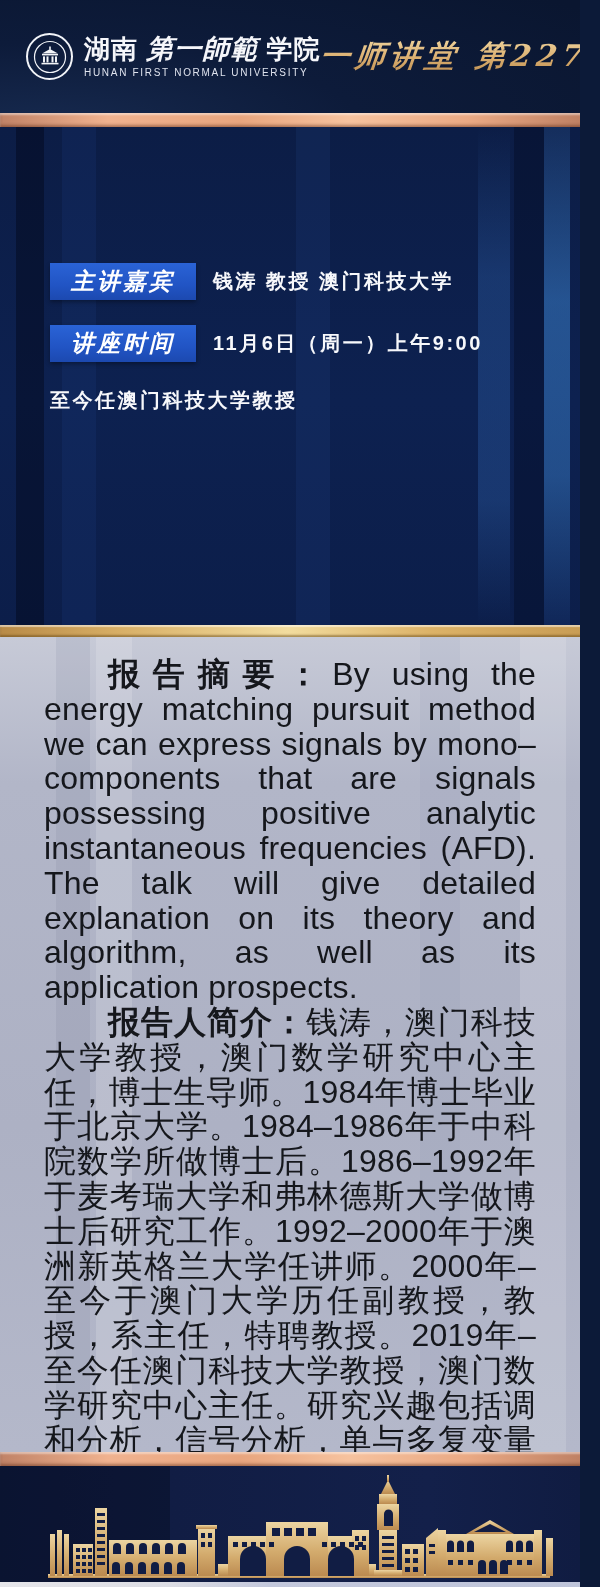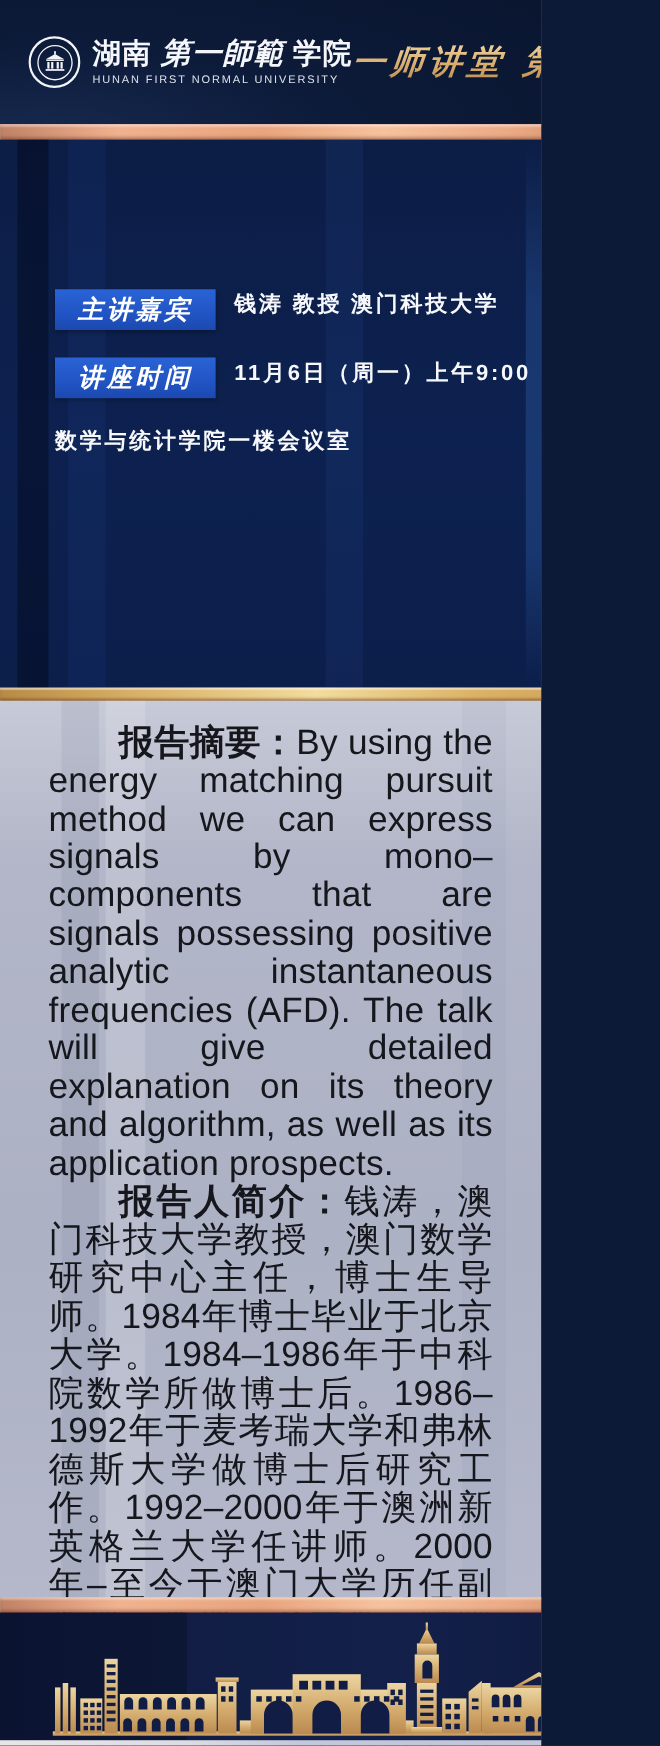--- a/index.html
+++ b/index.html
@@ -1,19 +1,19 @@
 <!DOCTYPE html>
 <html><head>
 <meta charset="utf-8">
 <style>
   html,body{margin:0;padding:0;background:#0c1a38;}
   .poster{
-    position:relative;width:492px;height:1587px;overflow:hidden;
+    position:relative;width:580px;height:1587px;overflow:hidden;
     font-family:"Liberation Sans",sans-serif;
-    background:#ef4444;
+    background:#ec4899;
   }
   
   .header{
     position:relative;height:113px;
     background:radial-gradient(120% 160% at 8% 110%, #16294e 0%, #0d1b3a 45%, #0a1630 100%);
     display:flex;align-items:center;justify-content:space-between;
     padding:0 26px;box-sizing:border-box;
   }
   .brand{display:flex;align-items:center;gap:11px;}
   .seal{
@@ -58,21 +58,21 @@
   .s5{left:544px;width:26px;background:linear-gradient(180deg,rgba(70,140,220,.15),rgba(64,140,220,.48) 35%,rgba(64,140,220,.42) 70%,rgba(40,90,170,.15));}
   .s6{left:514px;width:30px;background:rgba(3,8,28,.35);}
   .title-block{position:relative;text-align:center;color:#f5f6fa;}
   .title-line{
     font-family:"Liberation Serif",serif;font-weight:700;
     font-size:17.5px;letter-spacing:4px;word-spacing:7px;line-height:1;
     text-shadow:0 1px 2px rgba(0,0,0,.6);
   }
   .title-line + .title-line{margin-top:29px;}
   .rows{position:relative;margin-top:78px;padding-left:50px;display:flex;flex-direction:column;gap:25px;}
-  .row{display:flex;align-items:flex-start;gap:17px;}
+  .row{display:flex;align-items:center;gap:17px;}
   .badge{
     width:146px;height:37px;flex:0 0 auto;
     background:linear-gradient(180deg,#2a63d6 0%,#2154c4 60%,#1c49b0 100%);
     color:#fff;display:flex;align-items:center;justify-content:center;
     font-weight:700;font-style:italic;font-size:23px;letter-spacing:3px;
     box-shadow:0 2px 4px rgba(0,0,0,.35);
   }
   .value{color:#f7f8fb;font-size:20px;font-weight:700;letter-spacing:2.5px;white-space:nowrap;}
   
   .body-section{
@@ -147,21 +147,21 @@
     <div class="rows">
       <div class="row">
         <div class="badge">主讲嘉宾</div>
         <div class="value">钱涛 教授 澳门科技大学</div>
       </div>
       <div class="row">
         <div class="badge">讲座时间</div>
         <div class="value">11月6日（周一）上午9:00</div>
       </div>
       <div class="row">
-        <div class="value">数学与统计学院一楼会议室</div>
+        <div class="value">至今任澳门科技大学教授</div>
       </div>
       <div class="row">
       </div>
     </div>
   </div>
 
   <div class="band band-gold"></div>
 
   <div class="body-section">
     <div class="gs g1"></div>

